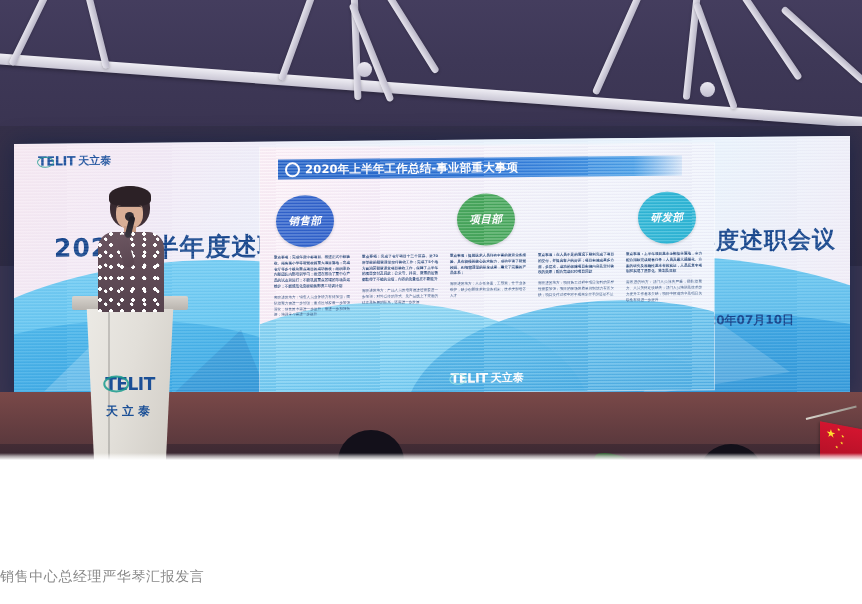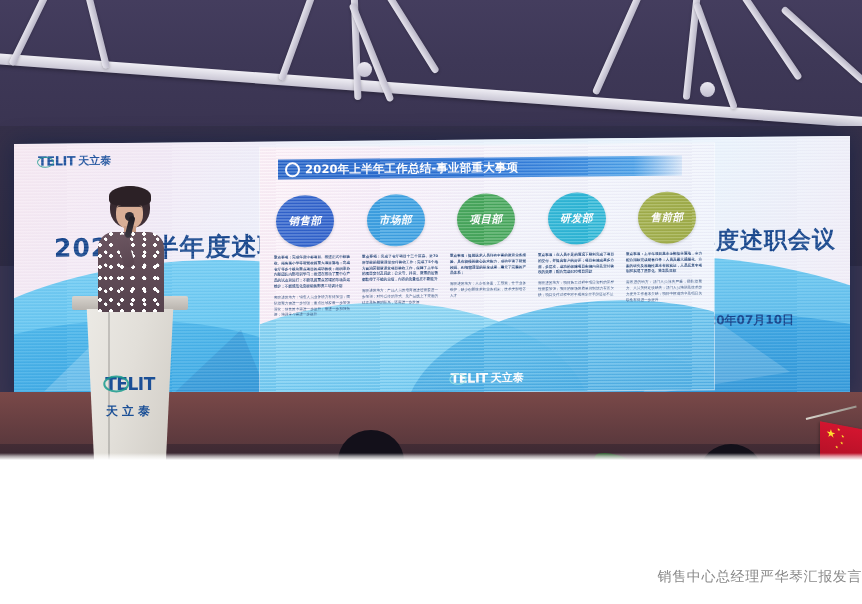--- a/index.html
+++ b/index.html
@@ -201,21 +201,21 @@
   .star.s3{left:20px;top:16px;font-size:4px;}
   .star.s4{left:15px;top:21px;font-size:4px;}
 
   
   .spkbox{position:absolute;left:2px;top:468px;width:56px;height:44px;z-index:22;
     background:linear-gradient(to bottom,#2b2636,#1a1623);transform:skewY(-3deg);}
 
   
   .caption{
     position:absolute;left:0;top:549px;width:862px;height:55px;
-    display:flex;align-items:center;justify-content:flex-end;background:#fff;border-radius:18px;
+    display:flex;align-items:center;justify-content:flex-start;background:#fff;border-radius:18px;
   }
   .caption span{font-size:14px;color:#888888;letter-spacing:.6px;}
 </style>
 </head>
 <body>
 
 <div class="page">
 
   <div class="photo">
 
@@ -273,31 +273,25 @@
 
         <div class="title-bar">
           <span class="tb-ring"></span>
           <span class="tb-text">2020年上半年工作总结-事业部重大事项</span>
         </div>
 
         <div class="circles">
           <div class="circ" style="background:#2158c8;">
             <span>销售部</span>
           </div>
-          <div class="circ" style="background:#2e9be0;">
-            <span>市场部</span>
-          </div>
           <div class="circ" style="background:#39a24f;">
             <span>项目部</span>
           </div>
           <div class="circ" style="background:#1fb3d4;">
             <span>研发部</span>
-          </div>
-          <div class="circ" style="background:#9aaa3c;">
-            <span>售前部</span>
           </div>
         </div>
 
         <div class="cols">
           <div class="col">
             <p class="h">重点事项：完成年度中标项目、推进正式中标验收、拓角落小学等智慧校园重大项目落地；完成省厅等多个板块重点项目的成功验收；组织承办内部团队内部培训学习；推进在推动了重中心产品的试点和运行；不断巩固重点区域的市场及运维护；不断规范化流程销售部员工培训计划</p>
             <p>需改进的地方：销售人员业务能力有待加强；团队凝聚力需进一步加强；重点区域覆盖一步加强深化；销售效率需进一步提升；需进一步加强拓展；培训学习需进一步提升</p>
           </div>
           <div class="col">
             <p class="h">重点事项：完成了省厅项目十三个区县、近70所学校的智慧课堂交付验收工作；完成了5个地方自治区智慧课堂项目验收工作，保障了上半年的项目交付及回款：公众号、抖音、微博的运营都取得了不错的业绩，内容的质量也在不断提升</p>

